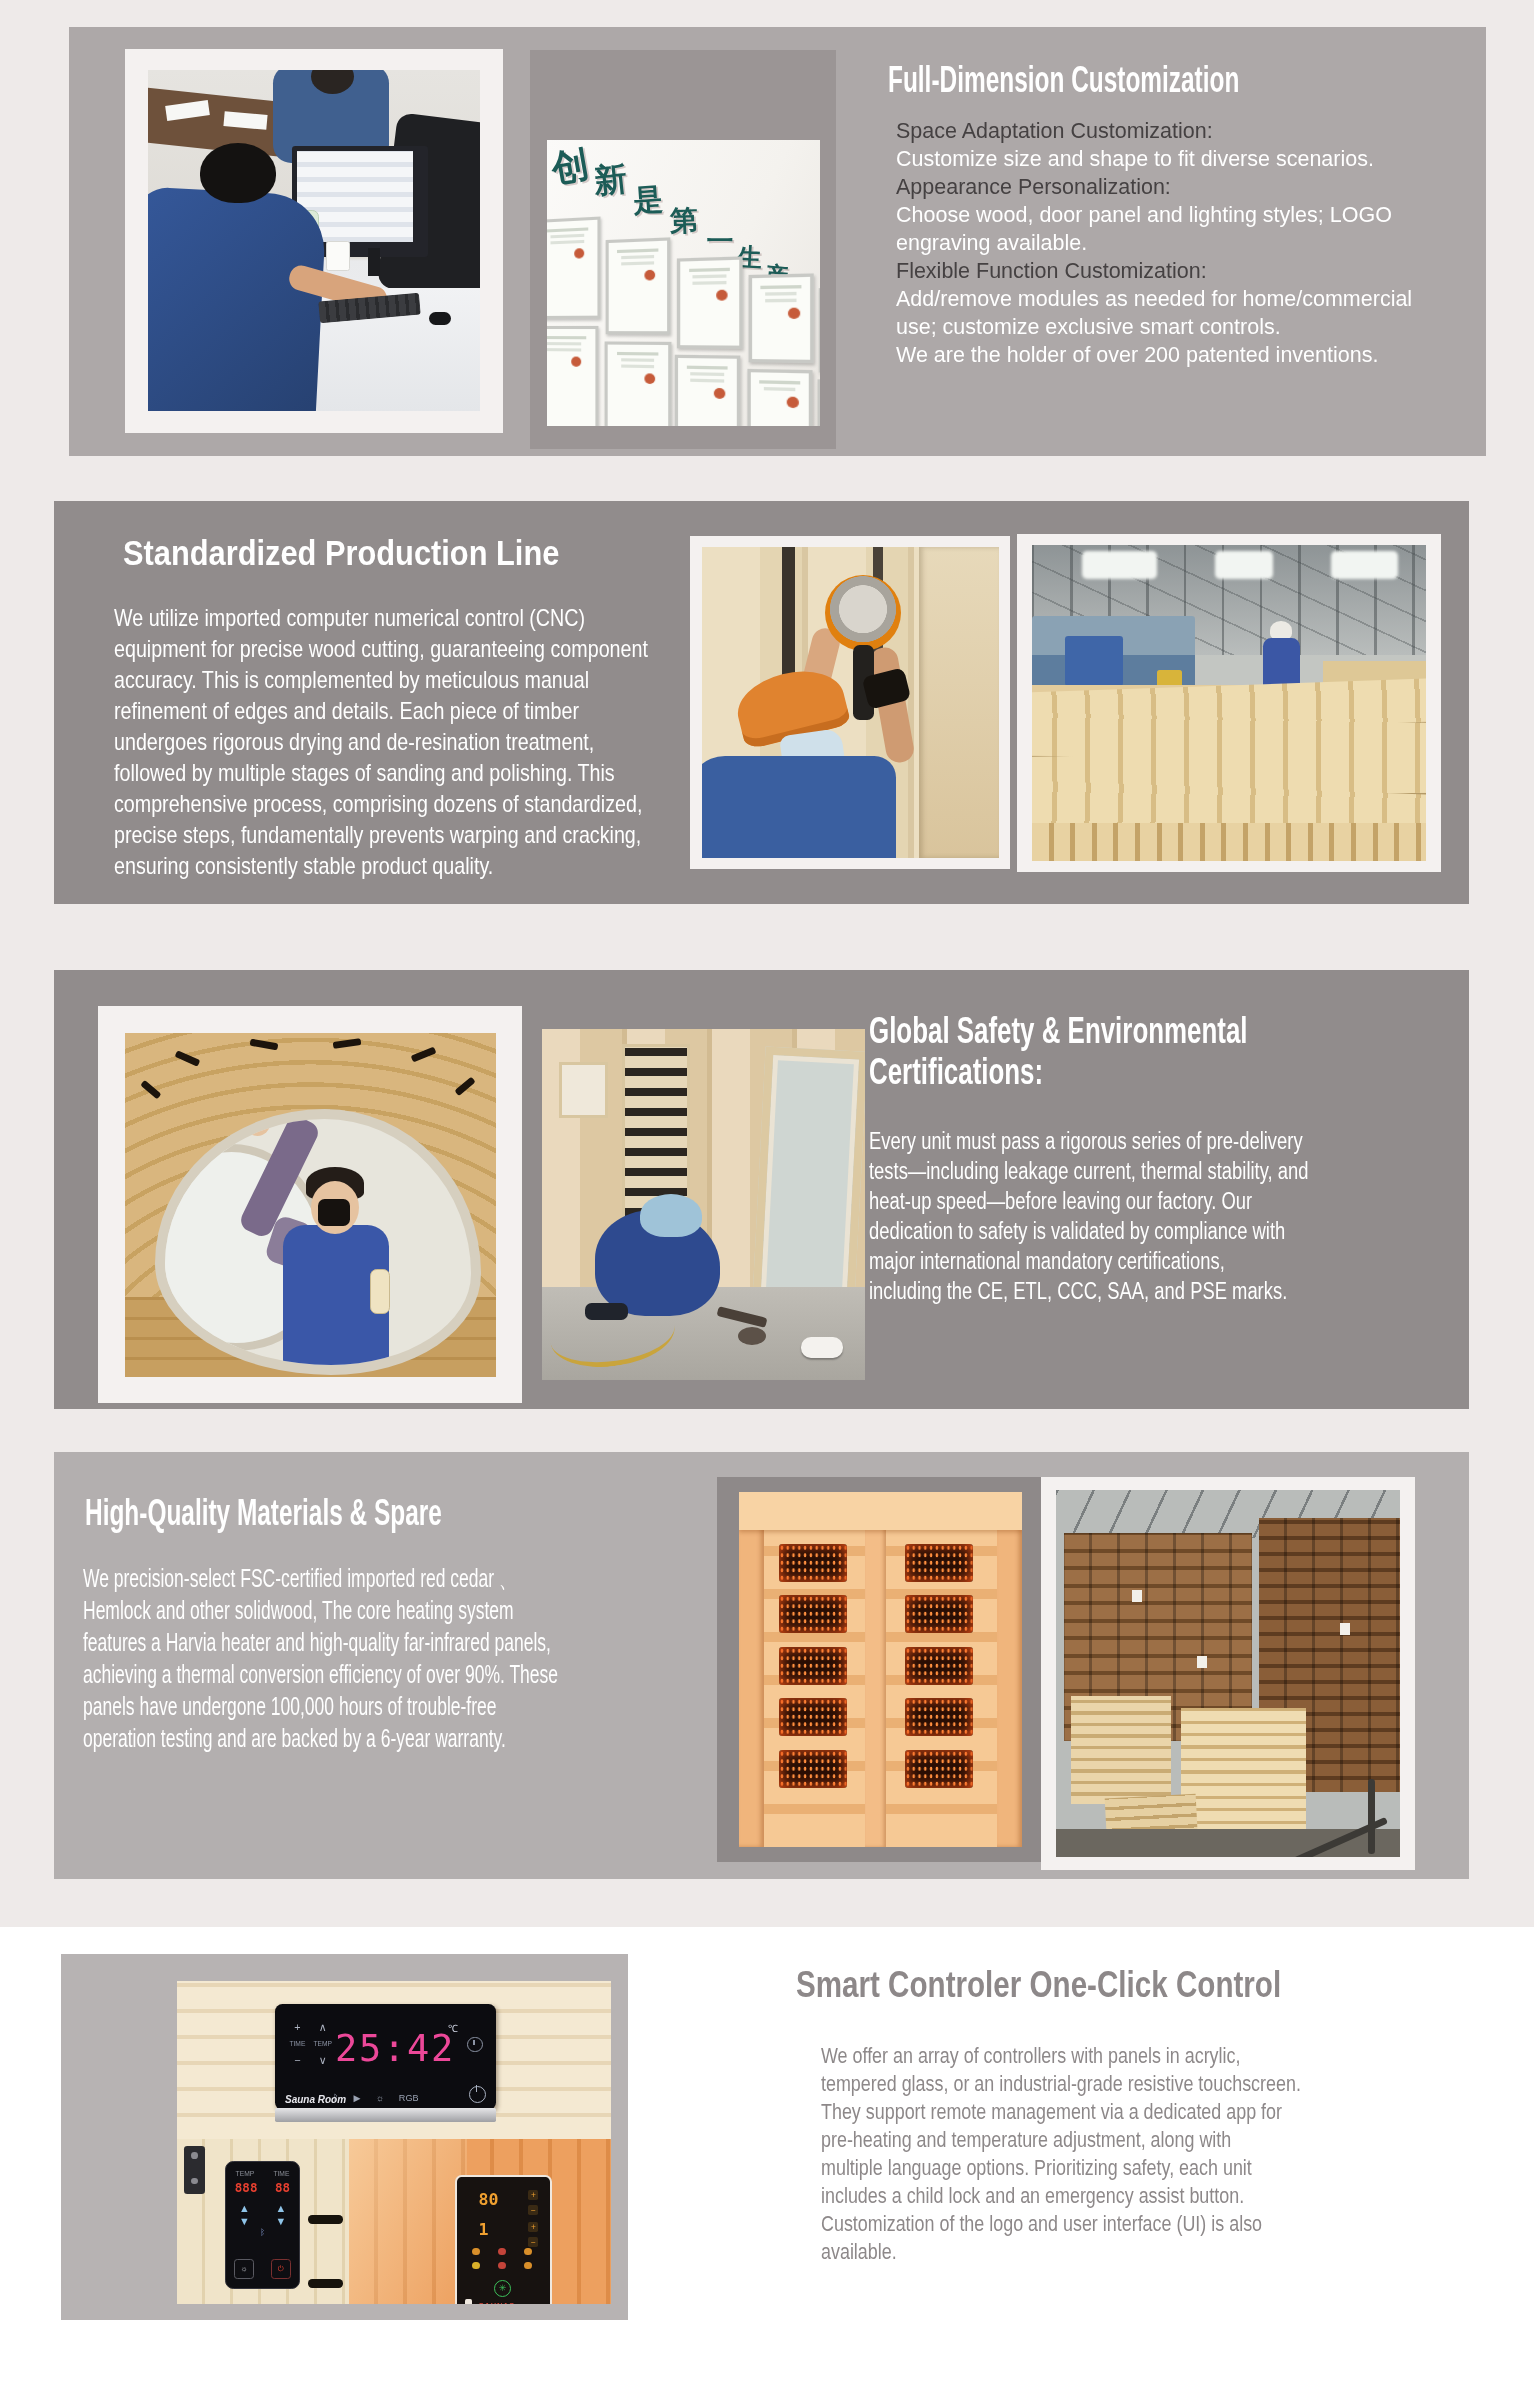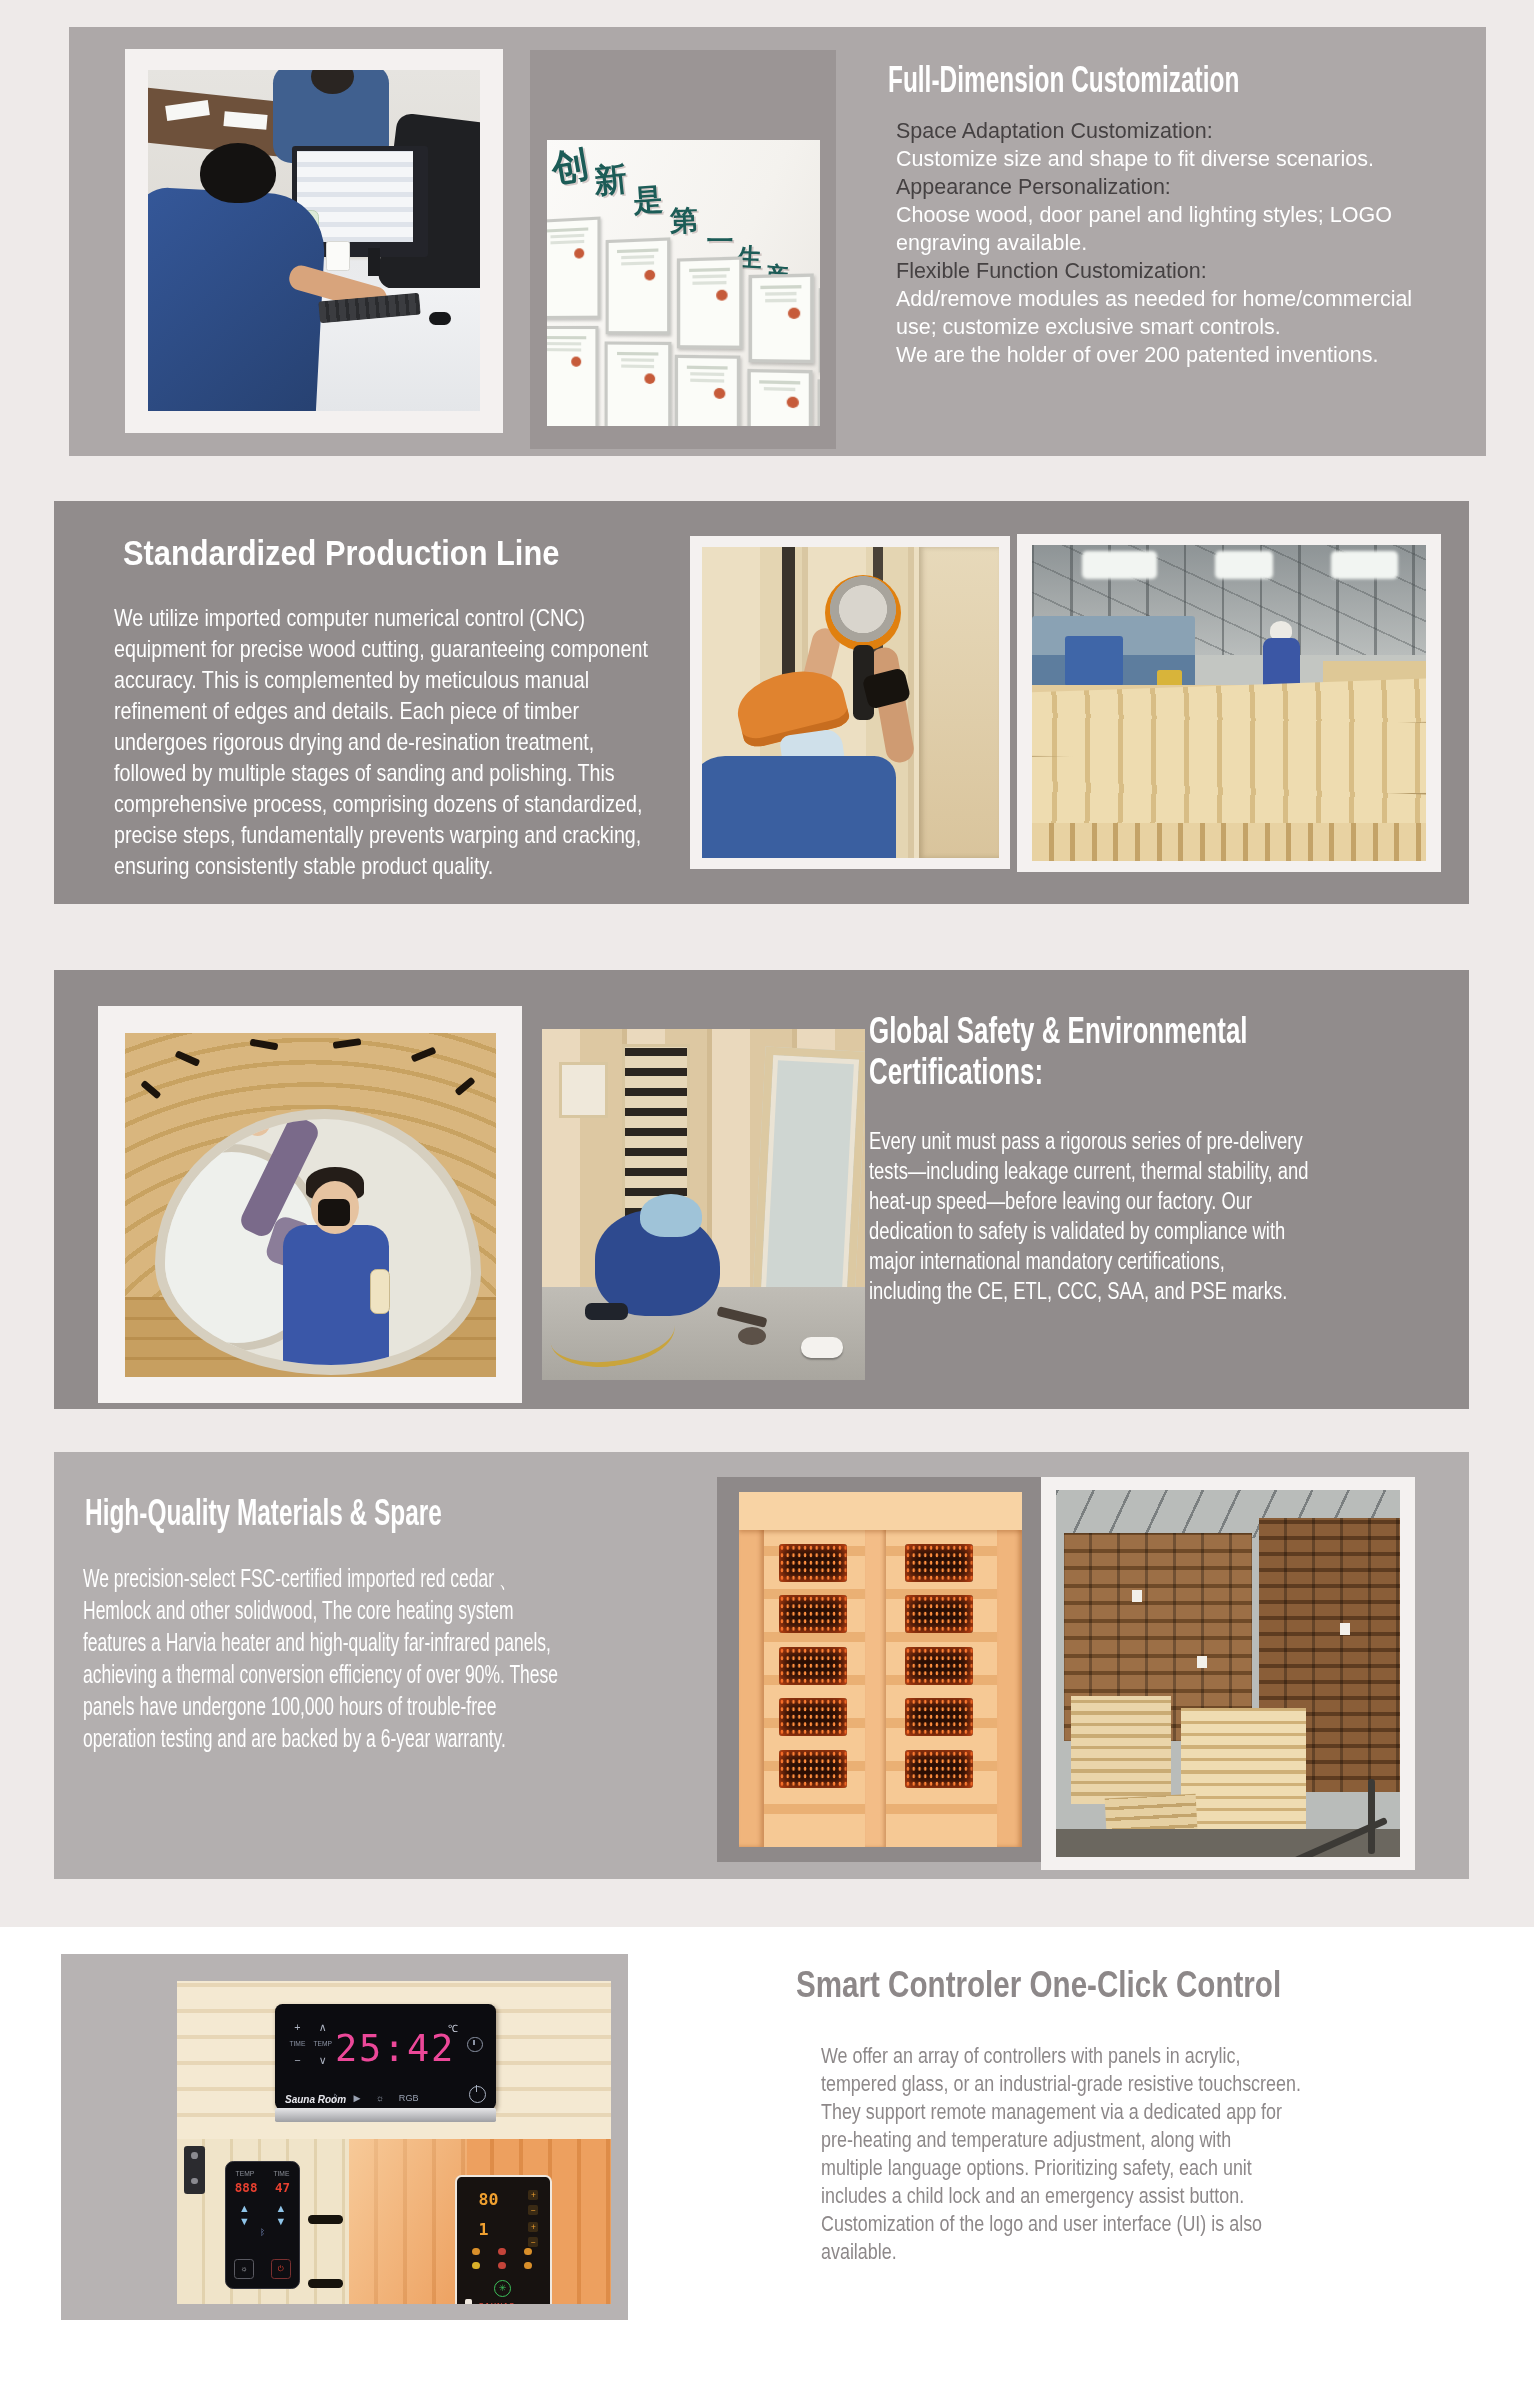--- a/index.html
+++ b/index.html
@@ -528,21 +528,21 @@
           <i style="top:6.7px;"></i>
             <i style="top:32px;"></i>
         </div>
         <div class="abs cl-ctrl">
           <div class="cl-lbls">
             <span>TEMP</span>
             <span>TIME</span>
           </div>
           <div class="cl-digits">
             <span>888</span>
-            <span>47</span>
+            <span>88</span>
           </div>
           <div class="cl-tris">
             <span>▲</span>
             <span>▲</span>
           </div>
           <div class="cl-tris" style="top:53px;">
             <span>▼</span>
             <span>▼</span>
           </div>
           <div class="cl-mid">ᛒ</div>

